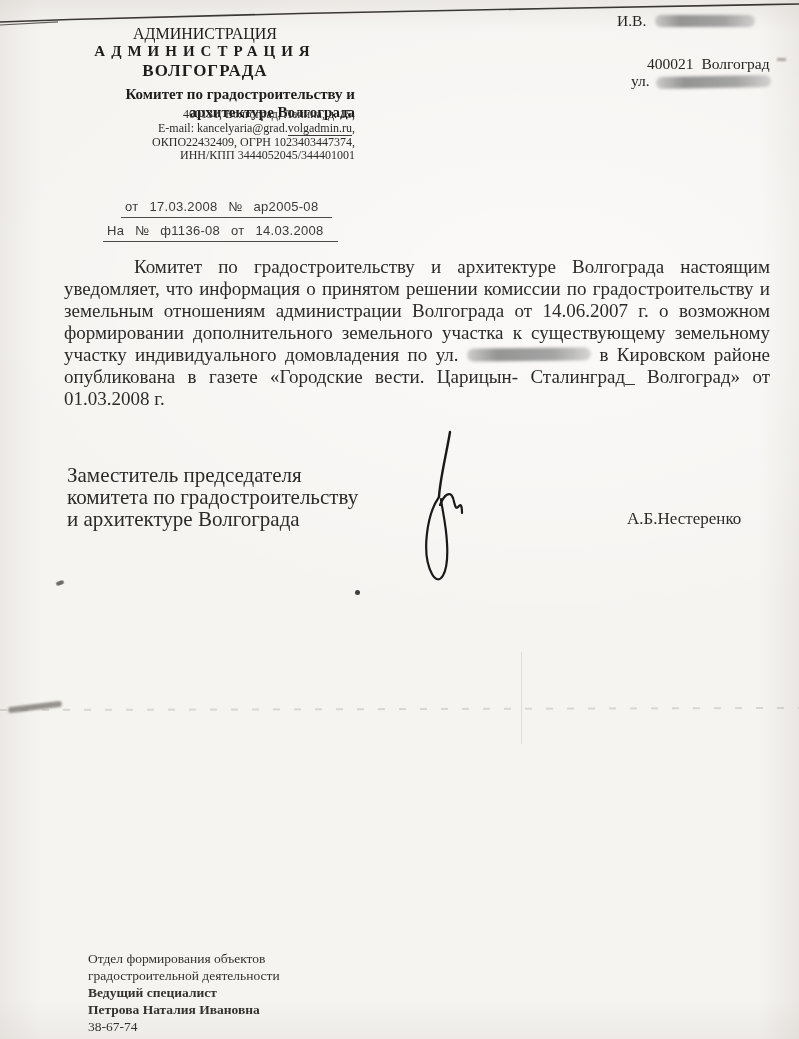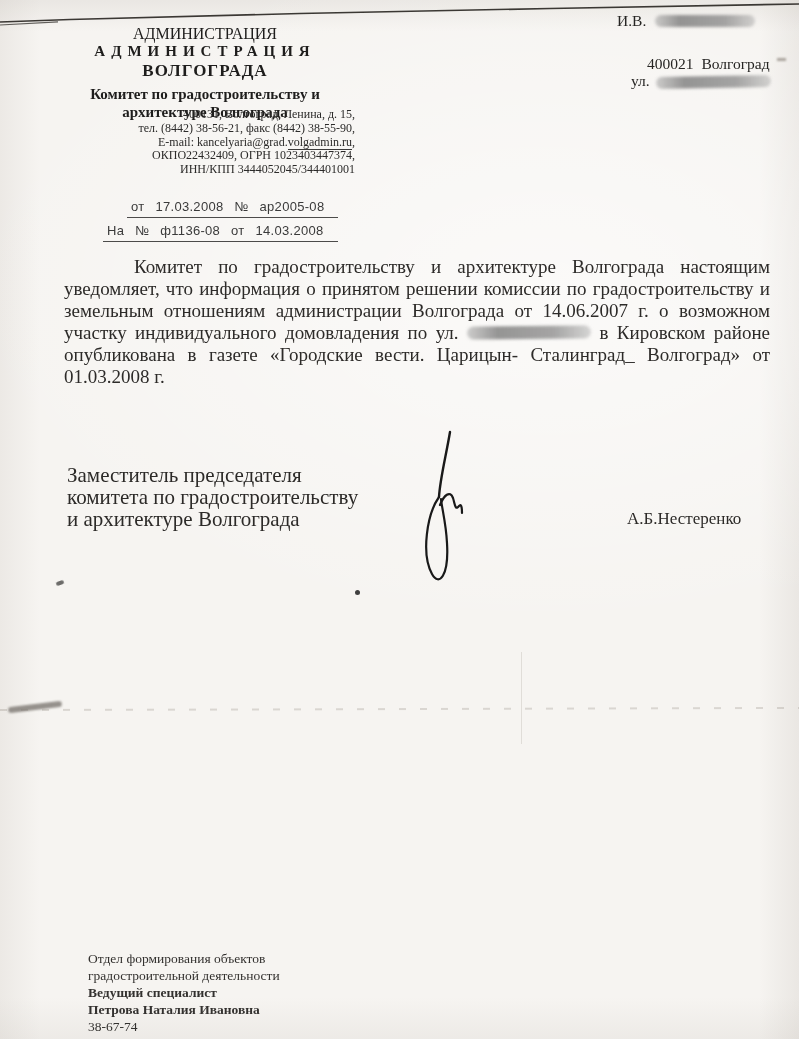--- a/index.html
+++ b/index.html
@@ -26,40 +26,40 @@
   }
   .fold-smudge{position:absolute;left:8px;top:704px;width:54px;height:6px;background:#6d6862;border-radius:3px;filter:blur(1px);opacity:.7;transform:rotate(-7deg);}
   .crease-v{position:absolute;left:521px;top:652px;width:1px;height:92px;background:rgba(128,118,106,.18);}
   .speck1{position:absolute;left:56px;top:581px;width:8px;height:4px;background:#4a4a48;border-radius:2px;filter:blur(.5px);opacity:.8;transform:rotate(-20deg);}
   .speck2{position:absolute;left:355px;top:590px;width:5px;height:5px;background:#1f1f1f;border-radius:50%;opacity:.85;}
   .speck3{position:absolute;left:777px;top:58px;width:9px;height:3px;background:#9a938b;filter:blur(1px);opacity:.8;}
   
   .lh-top{left:55px;top:25px;width:300px;text-align:center;color:#1e1d1c;}
   .lh-org1{font-size:15px;font-weight:bold;letter-spacing:6px;}
   .lh-org2{font-size:17px;font-weight:bold;letter-spacing:1px;margin-top:1px;}
-  .lh-com{font-size:15px;font-weight:bold;line-height:18px;margin-top:4px;}
+  .lh-com{font-size:15px;font-weight:bold;line-height:18px;margin-top:4px;text-align:right;}
   .lh-contact{left:55px;top:108px;width:300px;text-align:right;font-size:12px;line-height:13.8px;color:#2b2a29;}
   .email-link{border-bottom:1px solid #3b3a39;}
   
   .rcpt{font-size:15.5px;color:#262523;white-space:nowrap;}
   .rcpt1{left:617px;top:12px;}
   .rcpt2{left:647px;top:55px;word-spacing:4px;}
   .rcpt3{left:631px;top:72px;}
   .redact{
     display:inline-block;vertical-align:middle;height:12px;border-radius:7px;
     background:linear-gradient(90deg, rgba(150,150,150,.45), rgba(120,120,120,.78) 25%, rgba(132,132,132,.72) 70%, rgba(158,158,158,.40));
     filter:blur(1.4px);
   }
   .redact.r-name{width:100px;margin-left:9px;margin-top:-3px;}
   .redact.r-street{width:115px;margin-left:6px;transform:rotate(-1deg);}
   .redact.r-body{width:124px;height:13px;margin-top:-4px;transform:rotate(-.6deg);}
   
   .refs{left:103px;top:199px;font-family:"Liberation Sans", sans-serif;font-size:13px;color:#3a3a3a;}
   .ref-line{display:inline-block;border-bottom:1.5px solid #4c4b4a;padding:0 14px 3px 4px;word-spacing:7px;letter-spacing:.3px;}
-  .ref1{margin-left:24px;margin-bottom:5px;}
+  .ref1{margin-left:18px;margin-bottom:5px;}
   
   .body-text{left:64px;top:256px;width:706px;font-size:19px;line-height:22px;color:#2d2b29;}
   .bline{height:22px;overflow:visible;}
   .just{text-align:justify;text-align-last:justify;}
   .indent{text-indent:70px;}
   
   .sig-title{left:67px;top:464px;font-size:21px;line-height:22px;color:#2c2a28;}
   .sig-name{left:627px;top:509px;font-size:17px;color:#2c2a28;}
   .sig-svg{left:412px;top:424px;width:72px;height:168px;}
   
@@ -81,21 +81,20 @@
     <div class="lh-org1">АДМИНИСТРАЦИЯ</div>
     <div class="lh-org2">ВОЛГОГРАДА</div>
     <div class="lh-com">
       <div>Комитет по градостроительству и</div>
       <div>архитектуре Волгограда</div>
     </div>
   </div>
 
   <div class="abs lh-contact">
     <div>400131, Волгоград, Ленина, д. 15,</div>
-    <div>тел. (8442) 38-56-21, факс (8442) 38-55-90,</div>
     <div><span>E-mail: kancelyaria@grad.</span><span class="email-link">volgadmin.ru</span><span>,</span></div>
     <div>ОКПО22432409, ОГРН 1023403447374,</div>
     <div>ИНН/КПП 3444052045/344401001</div>
   </div>
 
   <div class="abs rcpt rcpt1">
     <span>И.В.</span><span class="redact r-name"></span>
   </div>
   <div class="abs rcpt rcpt2">400021 Волгоград</div>
   <div class="abs rcpt rcpt3">
@@ -104,20 +103,21 @@
 
   <div class="abs refs">
     <div><span class="ref-line ref1">от 17.03.2008 № ар2005-08</span></div>
     <div><span class="ref-line">На № ф1136-08 от 14.03.2008</span></div>
   </div>
 
   <div class="abs body-text">
     <div class="bline just indent">Комитет по градостроительству и архитектуре Волгограда настоящим</div>
     <div class="bline just">уведомляет, что информация о принятом решении комиссии по градостроительству и</div>
     <div class="bline just">земельным отношениям администрации Волгограда от 14.06.2007 г. о возможном</div>
+    <div class="bline just">формировании дополнительного земельного участка к существующему земельному</div>
     <div class="bline just"><span>участку индивидуального домовладения по ул.</span> <span class="redact r-body"></span> <span>в Кировском районе</span></div>
     <div class="bline just">опубликована в газете «Городские вести. Царицын- Сталинград_ Волгоград» от</div>
     <div class="bline">01.03.2008 г.</div>
   </div>
 
   <div class="abs sig-title">
     <div>Заместитель председателя</div>
     <div>комитета по градостроительству</div>
     <div>и архитектуре Волгограда</div>
   </div>

